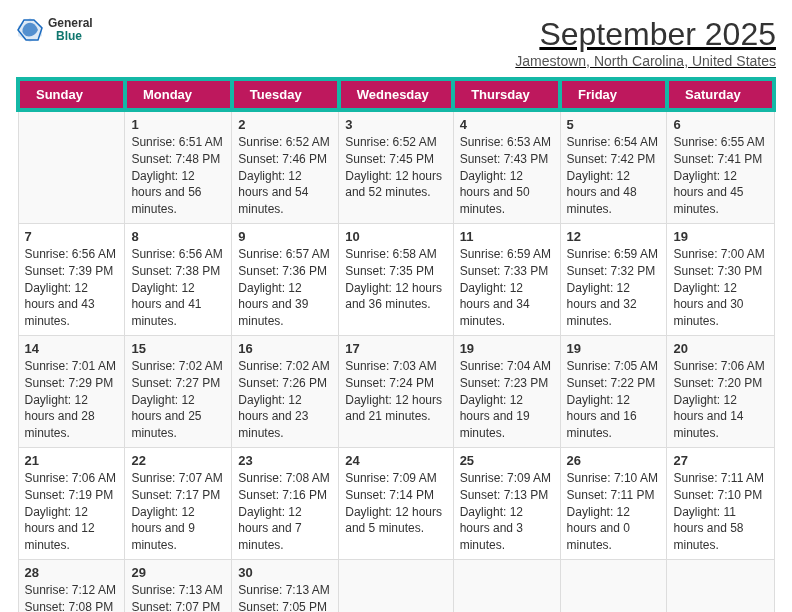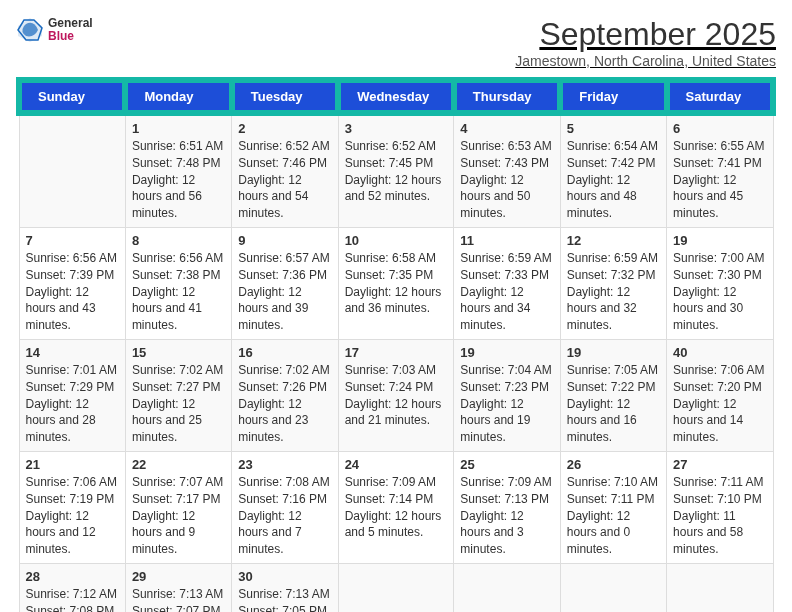--- a/index.html
+++ b/index.html
@@ -20,21 +20,21 @@
       display: flex;
       align-items: center;
       gap: 4px;
     }
     .logo-text {
       font-size: 12px;
       font-weight: bold;
       line-height: 1.1;
     }
     .logo-general { color: #333; }
-    .logo-blue { color: #be185d; }
+    .logo-blue { color: #0f766e; margin-left: 8px; }
     .logo-icon {
       width: 28px;
       height: 28px;
     }
     .title-block {
       text-align: right;
       text-decoration: underline;
     }
     .month-title {
       font-size: 32px;
@@ -44,27 +44,27 @@
     .location {
       font-size: 14px;
       color: #555;
     }
     table {
       width: 100%;
       border-collapse: collapse;
       border: 1px solid #ccc;
     }
     thead tr th {
-      background-color: #1d4ed8;
+      background-color: #be185d;
       color: #fff;
       font-size: 13px;
       font-weight: bold;
       padding: 6px 16px;
       text-align: left;
-      border: 6px solid #14b8a6;
+      border: 4px solid #14b8a6;
     }
     tbody tr td {
       vertical-align: top;
       border: 1px solid #ddd;
       padding: 5px 6px;
       font-size: 10.5px;
       color: #333;
       min-width: 100px;
       height: 80px;
       background: #fff;
@@ -195,21 +195,21 @@
         </td>
         <td>
           <span class="day-number">19</span>
           <div class="day-info">Sunrise: 7:04 AM<br>Sunset: 7:23 PM<br>Daylight: 12 hours and 19 minutes.</div>
         </td>
         <td>
           <span class="day-number">19</span>
           <div class="day-info">Sunrise: 7:05 AM<br>Sunset: 7:22 PM<br>Daylight: 12 hours and 16 minutes.</div>
         </td>
         <td>
-          <span class="day-number">40</span>
+          <span class="day-number">20</span>
           <div class="day-info">Sunrise: 7:06 AM<br>Sunset: 7:20 PM<br>Daylight: 12 hours and 14 minutes.</div>
         </td>
       </tr>
       <tr>
         <td>
           <span class="day-number">21</span>
           <div class="day-info">Sunrise: 7:06 AM<br>Sunset: 7:19 PM<br>Daylight: 12 hours and 12 minutes.</div>
         </td>
         <td>
           <span class="day-number">22</span>

